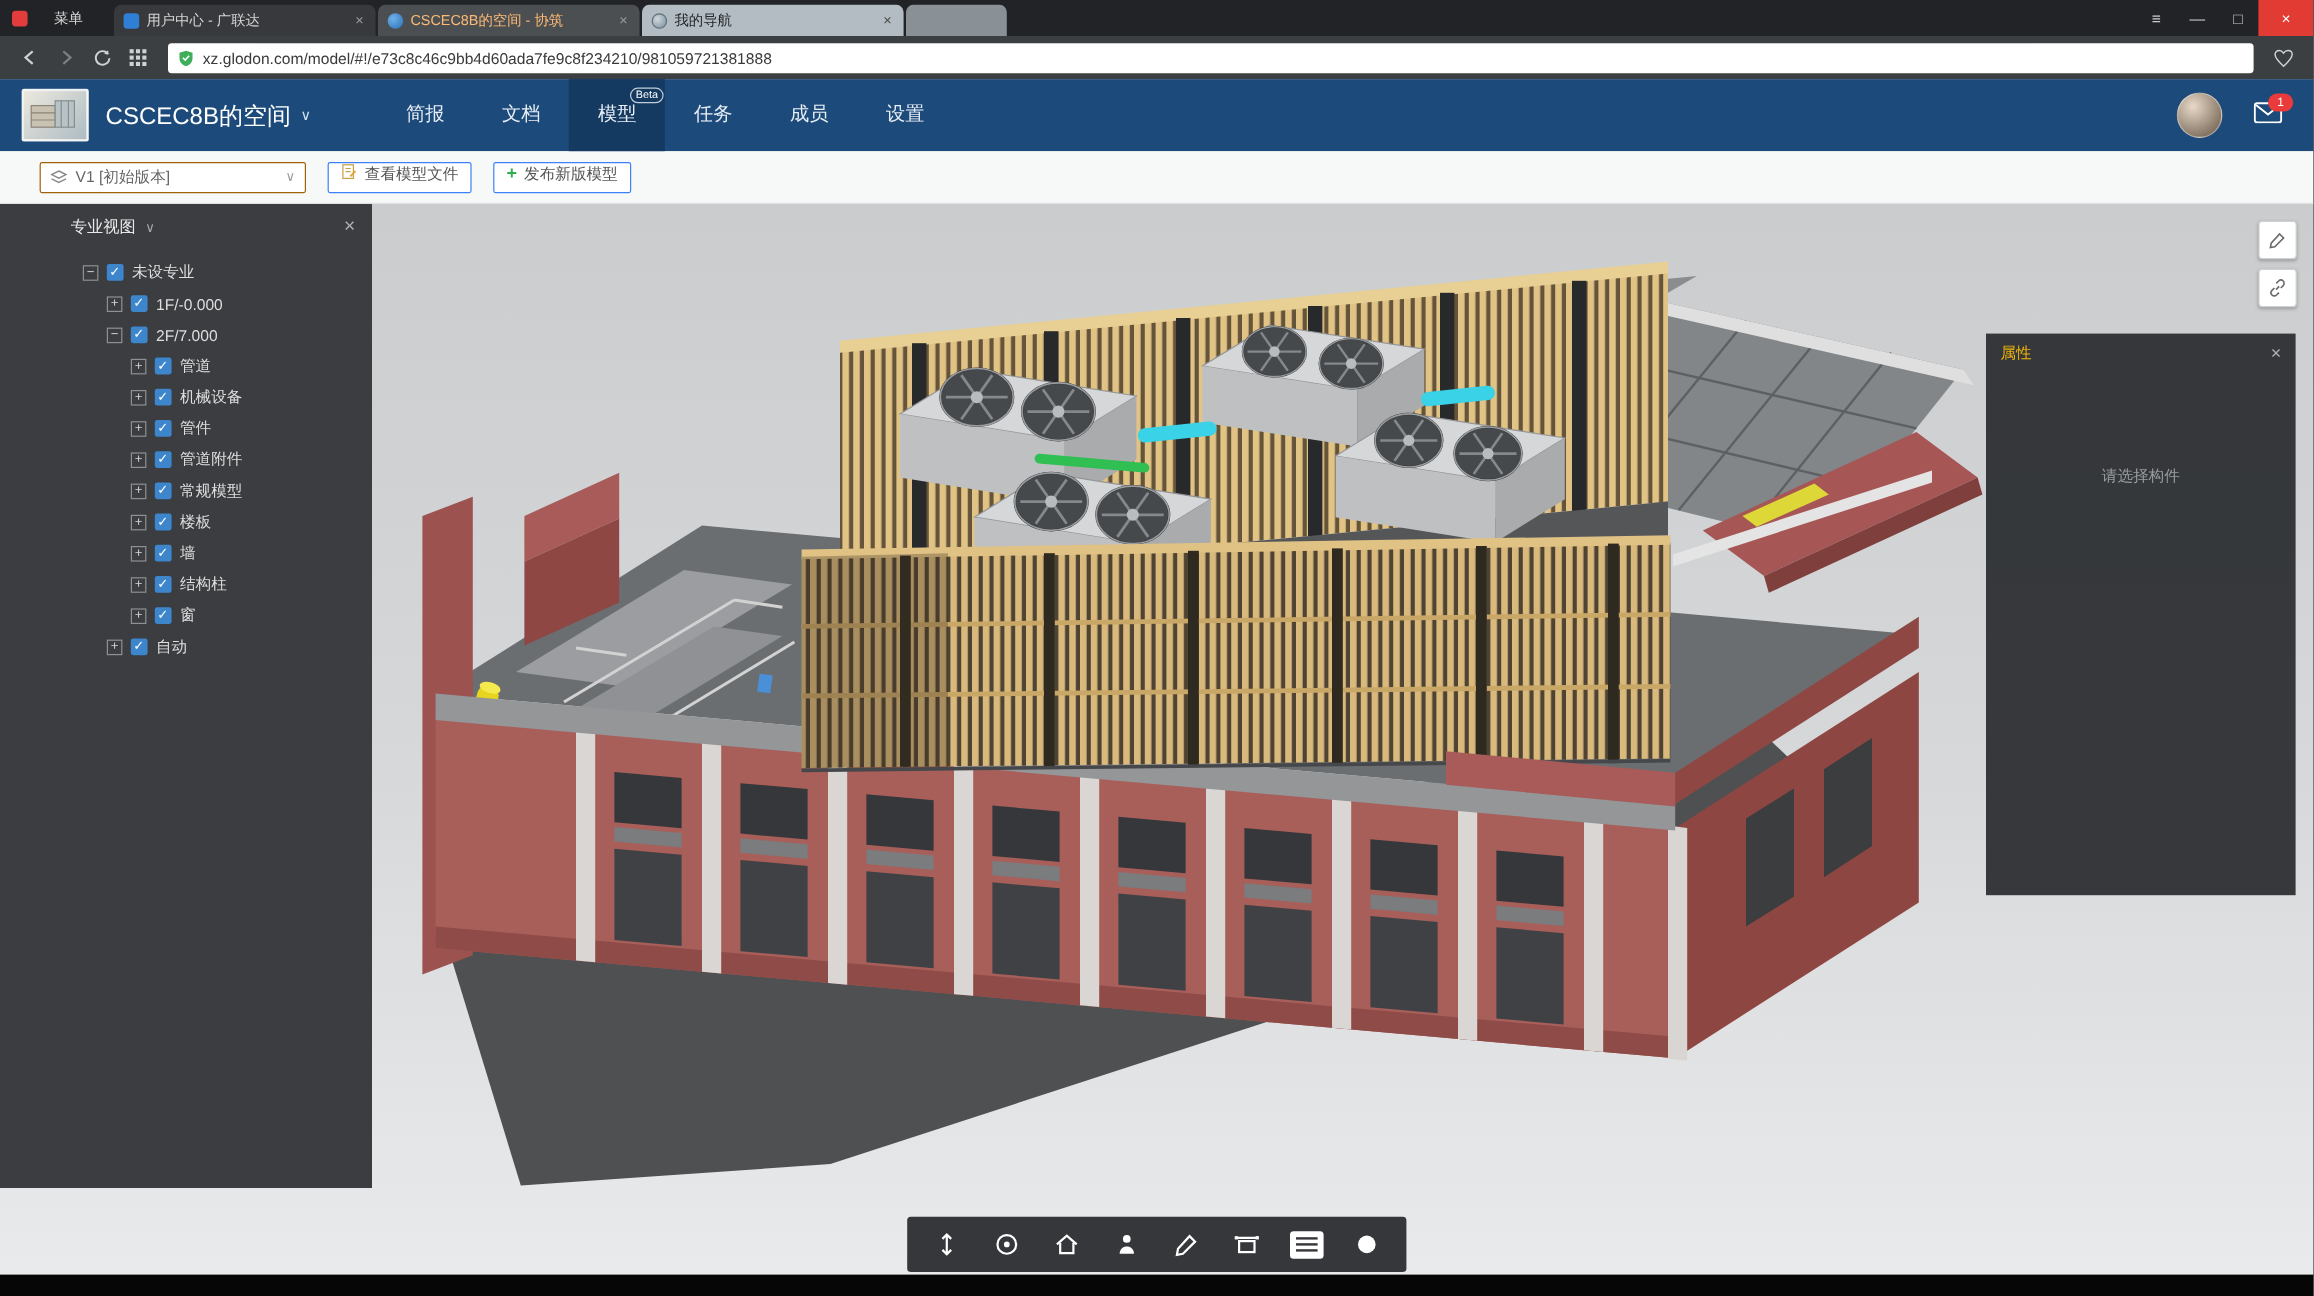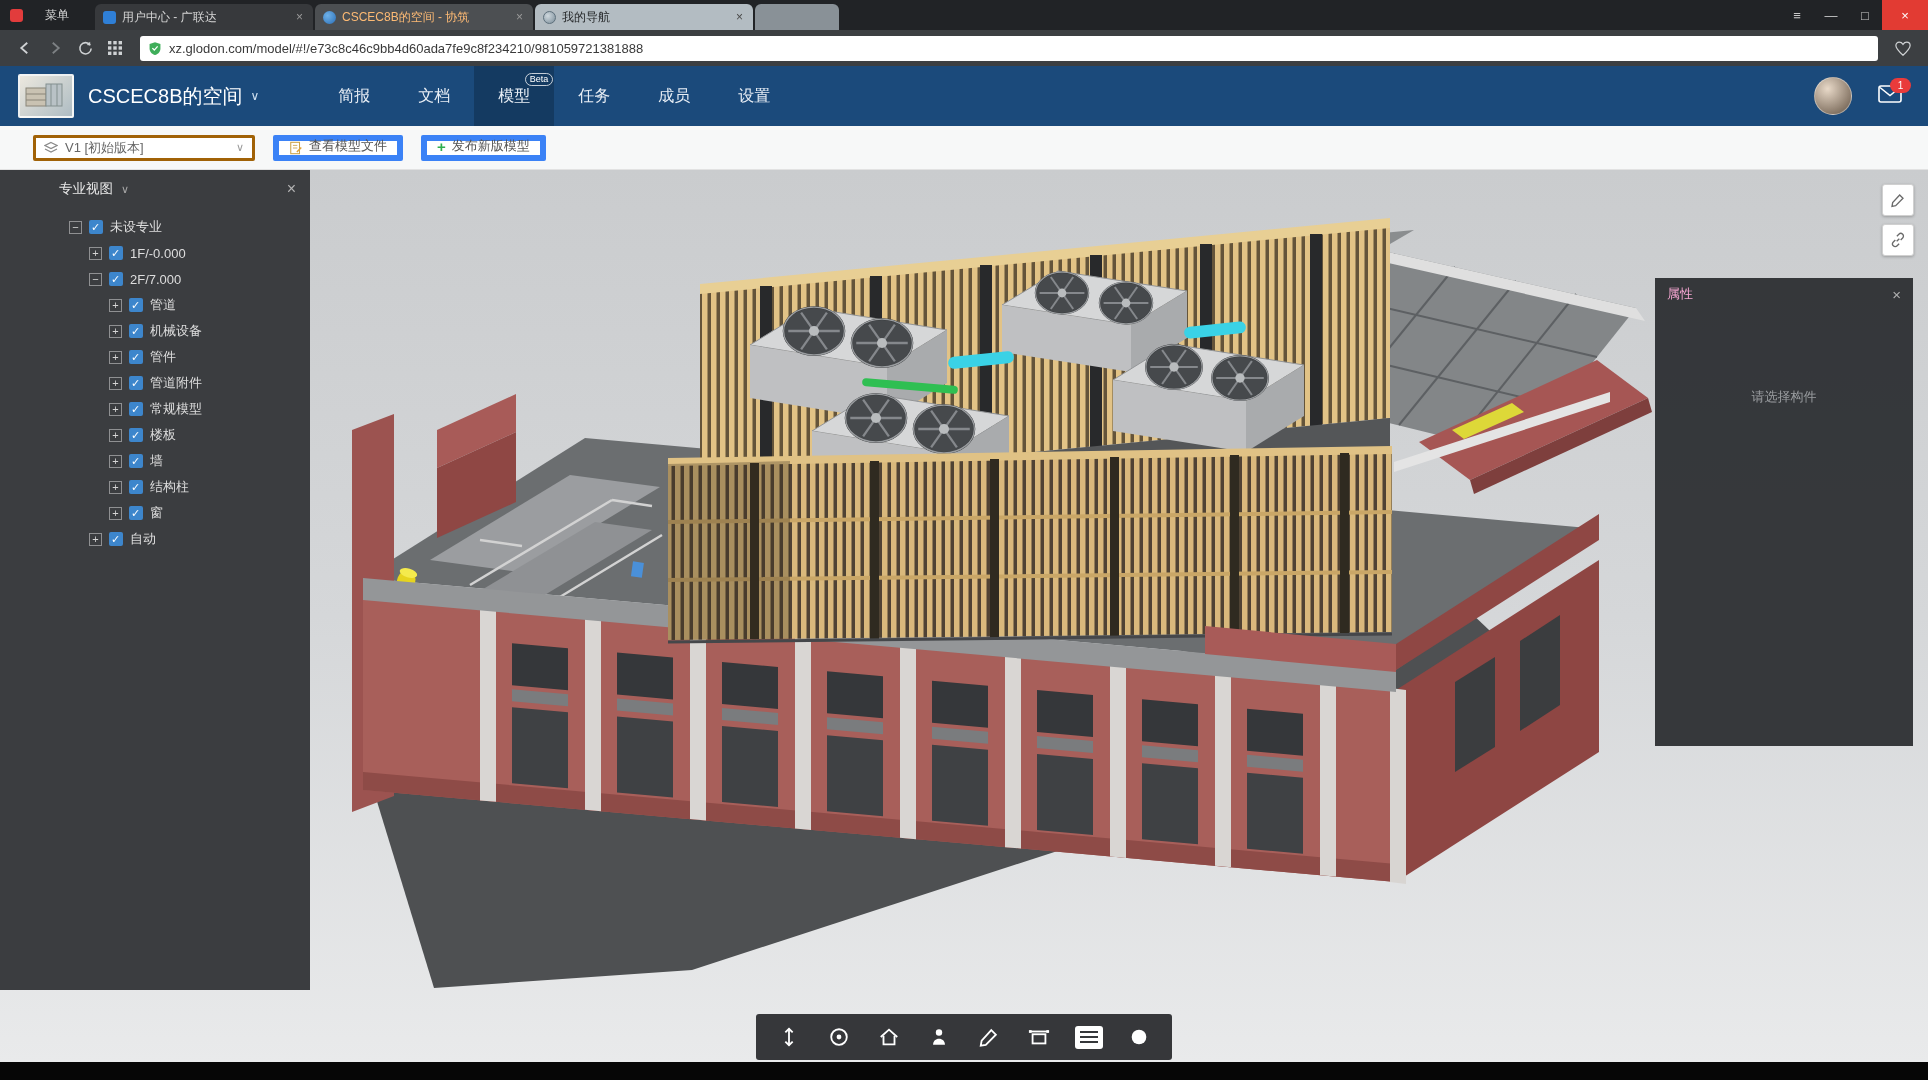--- a/index.html
+++ b/index.html
@@ -50,26 +50,26 @@
               border:1px solid rgba(255,255,255,.75);border-radius:7px;padding:0 4px;line-height:11px;}
   .header-right{margin-left:auto;display:flex;align-items:center;gap:26px;padding-right:8px;}
   .avatar{width:36px;height:36px;border-radius:50%;border:1px solid rgba(255,255,255,.4);
           background:radial-gradient(circle at 35% 30%,#e8d9c8,#8a7a6a 70%,#5a4f44);}
   .mail{position:relative;}
   .mail-badge{position:absolute;top:-7px;right:-9px;background:#e93b3b;color:#fff;font-size:10px;
               min-width:15px;height:15px;border-radius:8px;display:flex;align-items:center;justify-content:center;padding:0 3px;}
 
   
   .model-toolbar{height:43px;background:#f7f8f8;border-bottom:1px solid #e2e2e2;display:flex;align-items:center;padding-left:33px;gap:18px;}
-  .version-select{width:222px;height:26px;background:#fff;border:3px solid #a16207;border-radius:2px;
+  .version-select{width:222px;height:26px;background:#fff;border:1px solid #a16207;border-radius:2px;
                   display:flex;align-items:center;padding:0 8px;gap:7px;box-sizing:border-box;}
   .vs-label{flex:1;font-size:13px;color:#666;}
   .vs-caret{color:#999;font-size:11px;}
-  .tb-btn{height:26px;background:#fff;border:6px solid #3b82f6;border-radius:2px;display:flex;
-          align-items:flex-end;padding:0 10px;gap:6px;font-size:13px;color:#555;box-sizing:border-box;}
+  .tb-btn{height:26px;background:#fff;border:1px solid #3b82f6;border-radius:2px;display:flex;
+          align-items:flex-start;padding:0 10px;gap:6px;font-size:13px;color:#555;box-sizing:border-box;}
   .plus-glyph{color:#2fae4e;font-size:15px;font-weight:bold;}
 
   
   .content{position:relative;height:892px;background:linear-gradient(180deg,#caccce 0%,#d5d7d9 50%,#e9eaeb 100%);}
   .model-canvas{position:absolute;inset:0;}
 
   .sidebar{position:absolute;left:0;top:0;width:265px;height:820px;background:#3b3d40;z-index:5;padding-left:45px;}
   .sb-header{height:38px;display:flex;align-items:center;padding:0 14px;}
   .sb-title{font-size:13.5px;color:#e8e8e8;}
   .sb-caret{color:#a8a8a8;font-size:11px;margin-left:8px;}
@@ -78,21 +78,21 @@
   .tree-row{height:26px;display:flex;align-items:center;}
   .lvl0{padding-left:24px;}.lvl1{padding-left:44px;}.lvl2{padding-left:64px;}
   .expander{width:13px;height:13px;border:1px solid #8f9092;color:#d5d5d5;font-size:11px;line-height:11px;
             text-align:center;margin-right:7px;flex:none;box-sizing:border-box;}
   .cbx{width:14px;height:14px;background:#3d86cc;border-radius:2px;margin-right:7px;position:relative;flex:none;}
   .cbx::after{content:"✓";position:absolute;left:2px;top:0;color:#fff;font-size:11px;line-height:14px;}
   .tlabel{font-size:13px;color:#dedede;}
 
   .props{position:absolute;left:1655px;top:108px;width:258px;height:468px;background:rgba(47,49,52,.96);z-index:5;}
   .props-header{height:32px;display:flex;align-items:center;padding:0 12px;}
-  .props-title{color:#f9a8d4;font-size:13px;}
+  .props-title{color:#eab308;font-size:13px;}
   .props-close{margin-left:auto;color:#b0b0b0;font-size:15px;}
   .props-empty{margin-top:78px;text-align:center;color:#9a9da0;font-size:13px;}
 
   .float-btns{position:absolute;top:14px;right:14px;display:flex;flex-direction:column;gap:8px;z-index:6;}
   .float-btn{width:30px;height:30px;background:#fff;border:1px solid #d0d0d0;border-radius:3px;
              box-shadow:0 1px 3px rgba(0,0,0,.25);display:flex;align-items:center;justify-content:center;}
 
   .viewer-toolbar{position:absolute;left:50%;transform:translateX(-50%);bottom:2px;height:46px;
                   background:rgba(42,44,47,.94);border-radius:3px;display:flex;align-items:center;padding:0 8px;z-index:6;}
   .vt-btn{width:50px;height:46px;display:flex;align-items:center;justify-content:center;}

